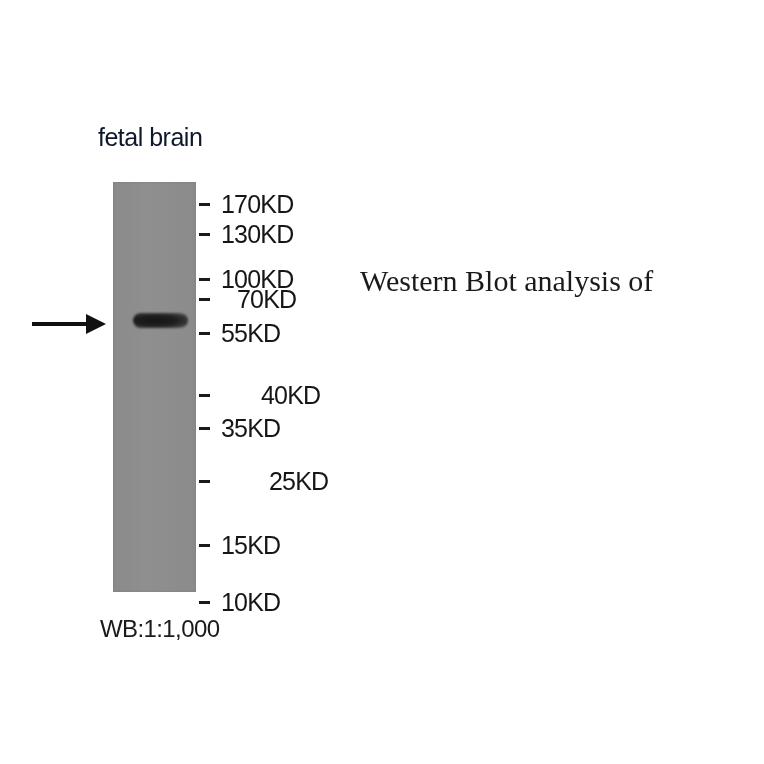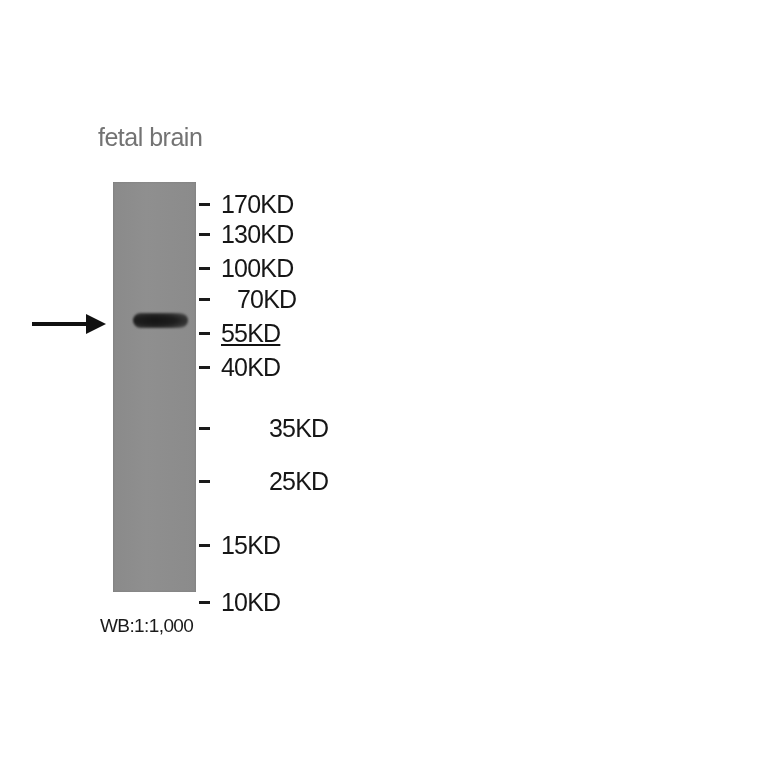--- a/index.html
+++ b/index.html
@@ -4,21 +4,21 @@
   <style>
     html, body { margin: 0; padding: 0; }
     body {
       width: 764px; height: 764px; background: #ffffff;
       position: relative; overflow: hidden;
       font-family: "Liberation Sans", sans-serif; color: #111;
     }
     .abs { position: absolute; }
     .sample-label {
       left: 98px; top: 123px; font-size: 25px; letter-spacing: -0.5px;
-      color: #737373; white-space: nowrap;
+      color: #0f172a; white-space: nowrap;
     }
     .lane {
       left: 113px; top: 182px; width: 83px; height: 410px;
       background: linear-gradient(90deg, #8a8a8a 0%, #8f8f8f 40%, #8b8b8b 100%);
       box-shadow: inset 0 0 2px rgba(0,0,0,0.15);
     }
     .band {
       left: 133px; top: 313px; width: 55px; height: 15px;
       background: radial-gradient(ellipse at 40% 50%, #141414 0%, #1e1e1e 45%, #3a3a3a 75%, rgba(80,80,80,0) 100%);
       border-radius: 8px;
@@ -37,21 +37,21 @@
       left: 199px; height: 30px; display: flex; align-items: center;
       white-space: nowrap;
     }
     .marker .tick {
       width: 11px; height: 3px; background: #1a1a1a; margin-right: 11px;
     }
     .marker .mw {
       font-size: 25px; letter-spacing: -0.8px; color: #161616;
     }
     .dilution {
-      left: 100px; top: 615px; font-size: 19px; letter-spacing: -0.6px;
+      left: 100px; top: 615px; font-size: 24px; letter-spacing: -0.6px;
       color: #1a1a1a; white-space: nowrap;
     }
     .caption {
       left: 360px; top: 247px; width: 400px;
       font-family: "Liberation Serif", serif; font-size: 30px;
       line-height: 68px; color: #1a1a1a;
     }
     .caption div { white-space: nowrap; }
   </style>
 </head>
@@ -67,50 +67,51 @@
 
 <div id="markers">
   <div class="abs marker" style="top:189px;align-items:center;">
       <span class="tick"></span>
       <span class="mw">170KD</span>
     </div>
   <div class="abs marker" style="top:219px;align-items:center;">
       <span class="tick"></span>
       <span class="mw">130KD</span>
     </div>
-  <div class="abs marker" style="top:253px;">
+  <div class="abs marker" style="top:264px;">
       <span class="tick"></span>
       <span class="mw">100KD</span>
     </div>
   <div class="abs marker" style="top:284px;gap:16px;">
       <span class="tick"></span>
       <span class="mw">70KD</span>
     </div>
-  <div class="abs marker" style="top:318px;text-decoration:underline;">
+  <div class="abs marker" style="top:318px;">
       <span class="tick"></span>
       <span class="mw">55KD</span>
     </div>
-  <div class="abs marker" style="top:352px;">
+  <div class="abs marker" style="top:380px;gap:40px;">
       <span class="tick"></span>
       <span class="mw">40KD</span>
     </div>
-  <div class="abs marker" style="top:413px;gap:48px;">
+  <div class="abs marker" style="top:413px;">
       <span class="tick"></span>
       <span class="mw">35KD</span>
     </div>
   <div class="abs marker" style="top:466px;gap:48px;">
       <span class="tick"></span>
       <span class="mw">25KD</span>
     </div>
   <div class="abs marker" style="top:530px;text-align:right;">
       <span class="tick"></span>
       <span class="mw">15KD</span>
     </div>
   <div class="abs marker" style="top:587px;">
       <span class="tick"></span>
       <span class="mw">10KD</span>
     </div>
 </div>
 
 <div class="abs dilution">WB:1:1,000</div>
 
 <div class="abs caption">
+  <div>Western Blot analysis of</div>
 </div>
 
 </body></html>

